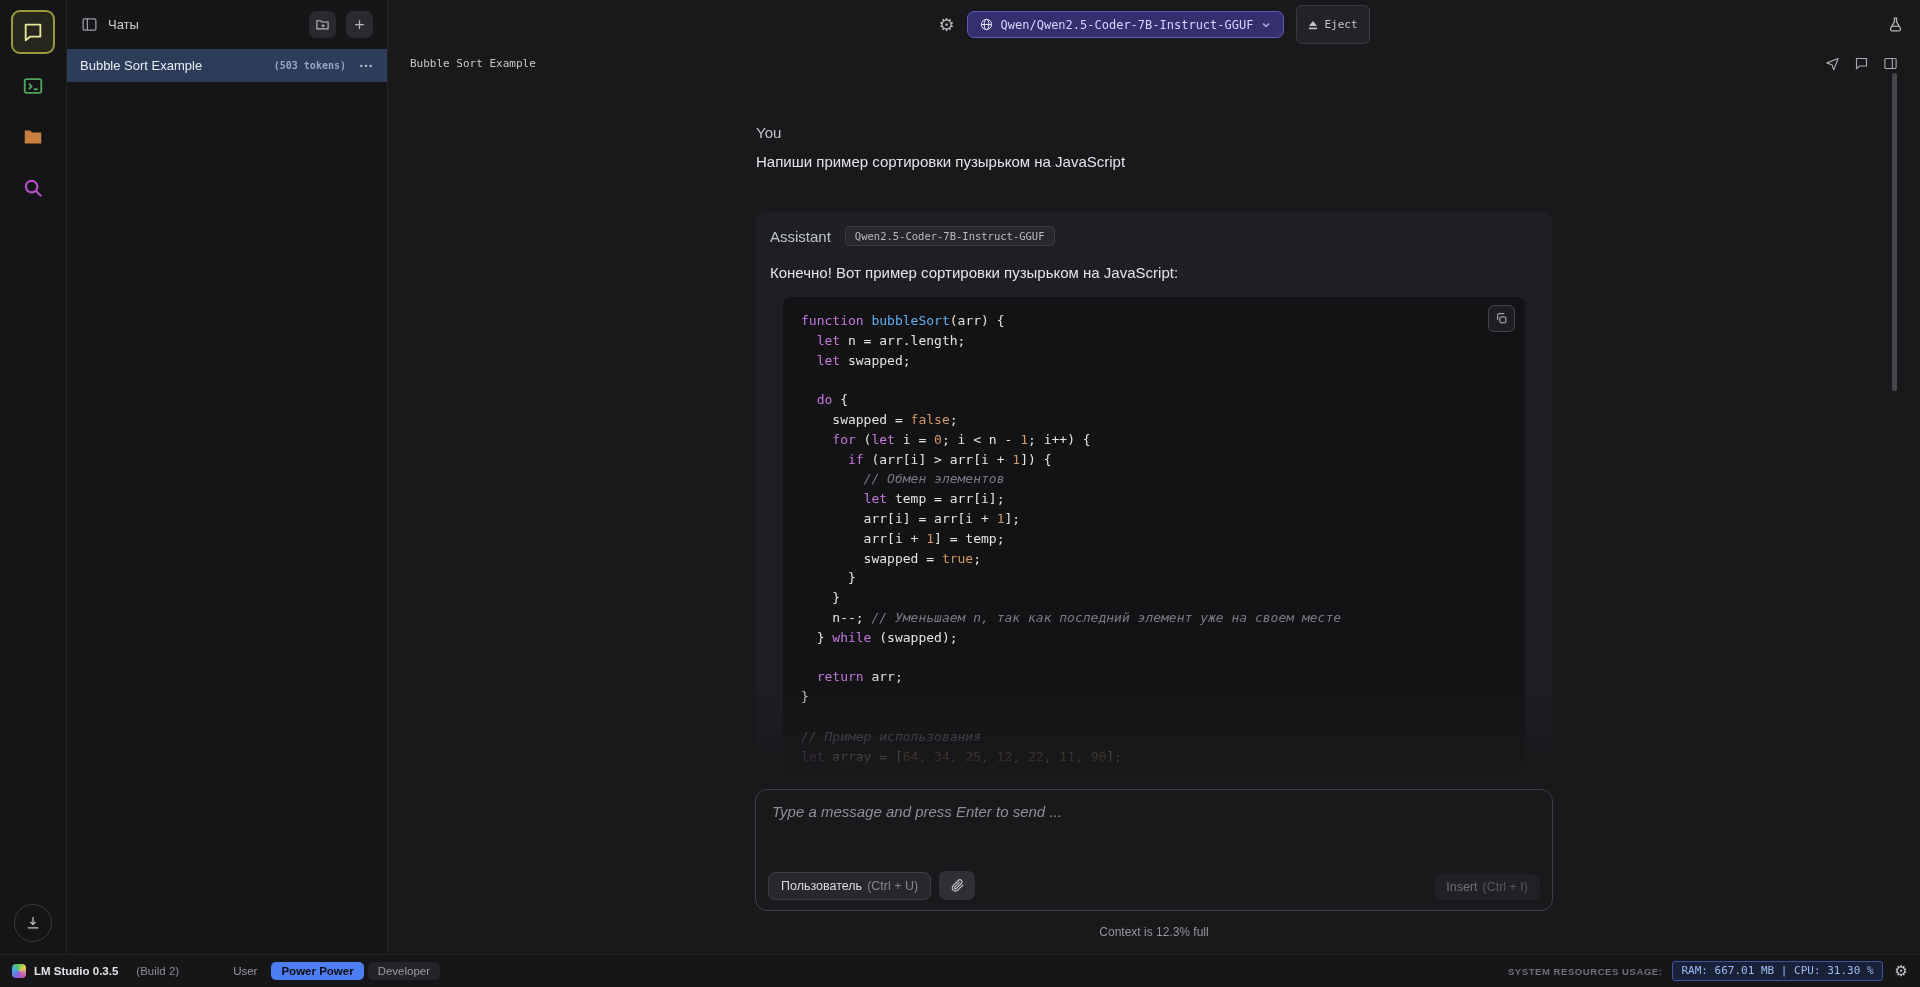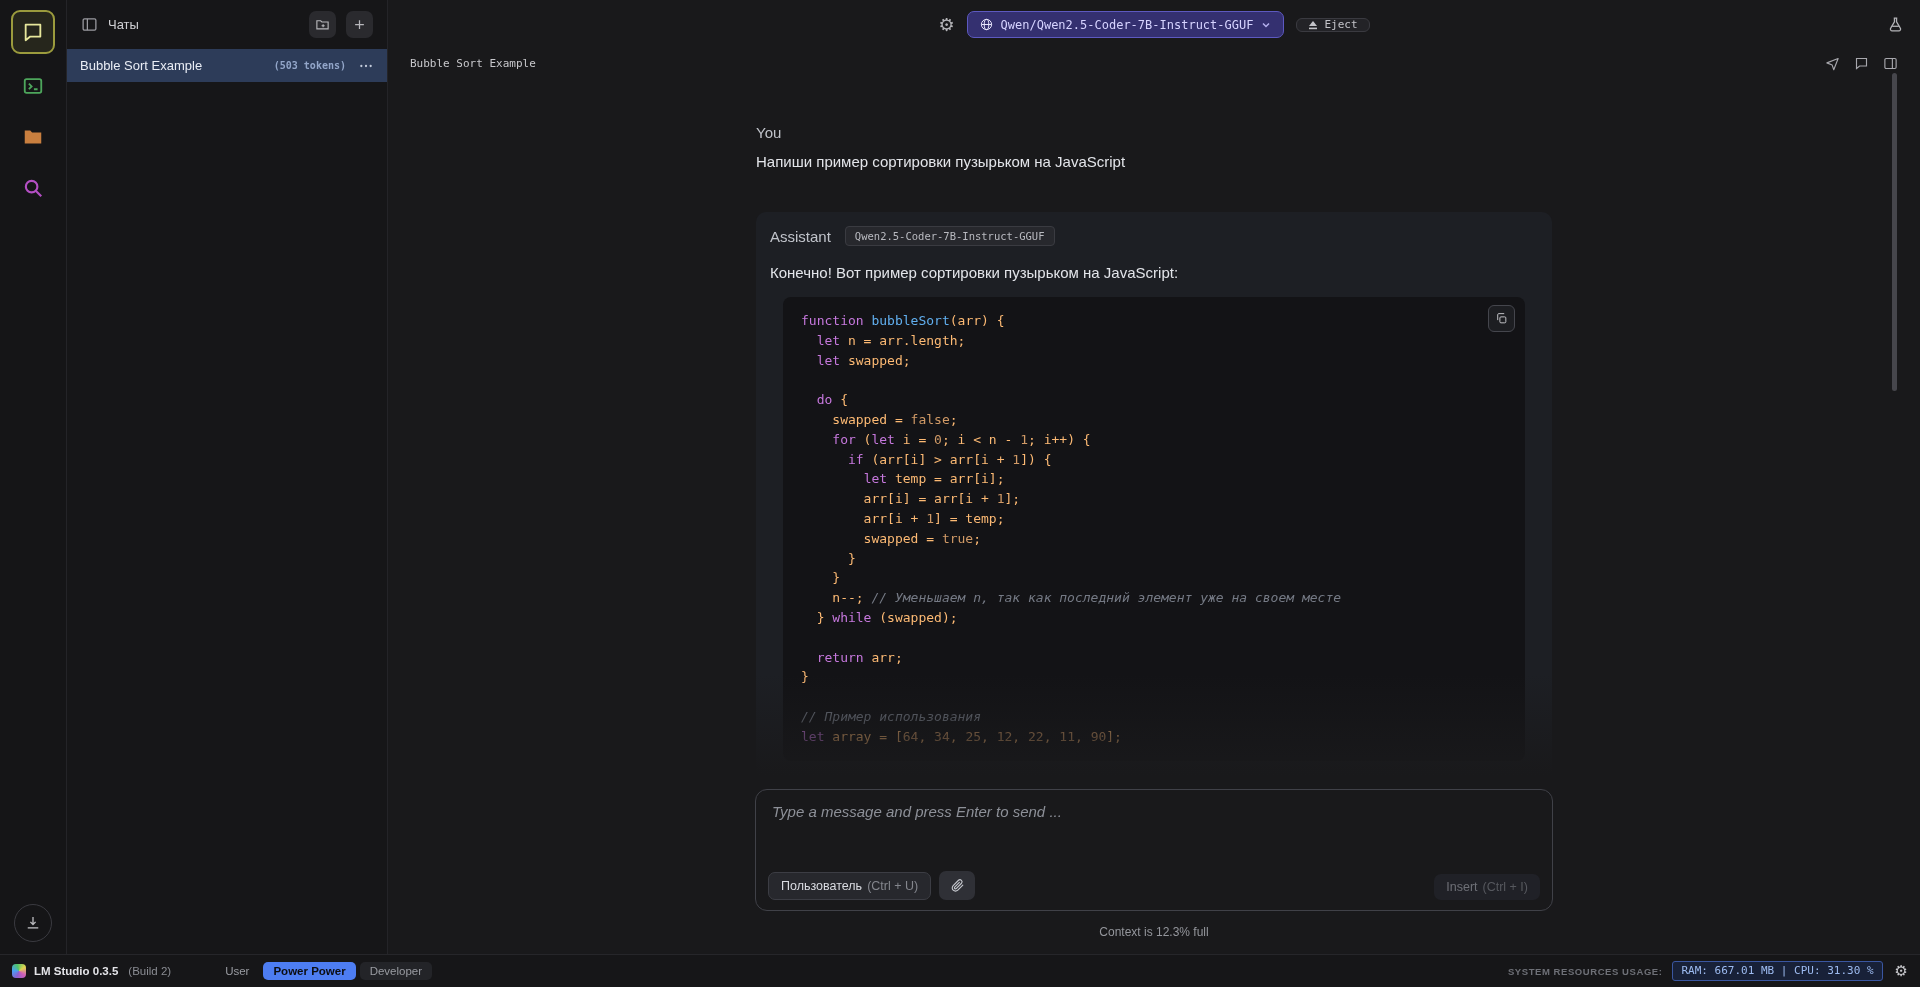--- a/index.html
+++ b/index.html
@@ -61,21 +61,21 @@
   .tb-gear { font-family:"DejaVu Sans", sans-serif; font-size:18px; color:#b4b4b8; cursor:pointer; line-height:1; }
   .model-btn {
     height:27px; display:flex; align-items:center; gap:8px; padding:0 12px;
     background:#343070; border:1px solid #5d59c0; border-radius:7px;
     color:#d6d3ff; font-family:"DejaVu Sans Mono", monospace; font-size:12px;
     cursor:pointer;
   }
   .model-btn .globe { color:#eceaff; }
   .model-btn .chev { color:#b4b0ee; }
   .eject-btn {
-    height:14px; display:flex; align-items:center; gap:6px; padding:0 11px;
+    height:39px; display:flex; align-items:center; gap:6px; padding:0 11px;
     background:#232327; border:1px solid #3a3a40; border-radius:6px;
     color:#c4c4c9; font-family:"DejaVu Sans Mono", monospace; font-size:11px;
     cursor:pointer;
   }
   .flask-btn { position:absolute; right:16px; top:16px; color:#b4b4b8; cursor:pointer; }
 
   .chat-titlebar { height:29px; flex:none; display:flex; align-items:center; padding:0 22px; }
   .chat-title { font-family:"DejaVu Sans Mono", monospace; font-size:11px; color:#c8c8cc; }
   .title-icons { margin-left:auto; display:flex; gap:14px; color:#a8a8ae; }
   .title-icons > div { cursor:pointer; }
@@ -96,21 +96,21 @@
     margin:16px 13px 0; background:#131316; border-radius:8px;
     padding:14px 0; position:relative;
     font-family:"DejaVu Sans Mono", monospace; font-size:13px; line-height:19.8px;
   }
   .code-line { padding:0 18px; white-space:pre; }
   .tok-k { color:#c678dd; }
   .tok-f { color:#61afef; }
   .tok-n { color:#d19a66; }
   .tok-b { color:#d19a66; }
   .tok-c { color:#757a85; font-style:italic; }
-  .tok-p { color:#fdba74; }
+  .tok-p { color:#e5e5e5; }
   .copy-btn {
     position:absolute; top:8px; right:10px; width:27px; height:27px;
     border:1px solid #45464d; border-radius:6px; background:#1d1e22;
     color:#c4c4c9; cursor:pointer;
   }
 
   .fade-overlay {
     position:absolute; left:0; right:0; bottom:0; height:115px;
     background:linear-gradient(to bottom, rgba(25,25,27,0), #19191b 88%);
     pointer-events:none;
@@ -148,21 +148,21 @@
   
   .statusbar {
     height:16px; flex:none; background:#161618; border-top:1px solid #26262a;
     display:flex; align-items:center; padding:16px 12px;
   }
   .logo {
     width:14px; height:14px; border-radius:4px;
     background:conic-gradient(from 200deg, #8a5fd0, #4a9ff5, #4fc46a, #e3d44f, #d05fb8, #8a5fd0);
   }
   .app-name { margin-left:8px; color:#e4e4e8; font-weight:700; font-size:11.5px; }
-  .build { margin-left:10px; color:#8a8c92; font-size:11.5px; }
+  .build { margin-left:18px; color:#8a8c92; font-size:11.5px; }
   .modes { margin-left:44px; display:flex; gap:4px; }
   .mode { padding:3px 10px; border-radius:5px; font-size:11.5px; color:#9a9ca2; cursor:pointer; }
   .mode.active { background:#4d7df2; color:#0c0d10; font-weight:700; }
   .mode.dev { background:#232428; }
   .res-label { font-size:9.5px; letter-spacing:.06em; color:#6e7077; font-weight:700; }
   .res-badge {
     margin-left:10px; font-family:"DejaVu Sans Mono", monospace; font-size:11px;
     color:#9dbbf0; background:#182138; border:1px solid #3a56a0; border-radius:3px;
     padding:2px 8px 3px;
   }
@@ -327,20 +327,21 @@
             <div class="code-block">
               <div>
                   <div class="code-line"><span class="tok-k">function</span><span class="tok-p"> </span><span class="tok-f">bubbleSort</span><span class="tok-p">(arr) {</span></div>
                   <div class="code-line"><span class="tok-p">  </span><span class="tok-k">let</span><span class="tok-p"> n = arr.length;</span></div>
                   <div class="code-line"><span class="tok-p">  </span><span class="tok-k">let</span><span class="tok-p"> swapped;</span></div>
                   <div class="code-line">&nbsp;</div>
                   <div class="code-line"><span class="tok-p">  </span><span class="tok-k">do</span><span class="tok-p"> {</span></div>
                   <div class="code-line"><span class="tok-p">    swapped = </span><span class="tok-b">false</span><span class="tok-p">;</span></div>
                   <div class="code-line"><span class="tok-p">    </span><span class="tok-k">for</span><span class="tok-p"> (</span><span class="tok-k">let</span><span class="tok-p"> i = </span><span class="tok-n">0</span><span class="tok-p">; i &lt; n - </span><span class="tok-n">1</span><span class="tok-p">; i++) {</span></div>
                   <div class="code-line"><span class="tok-p">      </span><span class="tok-k">if</span><span class="tok-p"> (arr[i] &gt; arr[i + </span><span class="tok-n">1</span><span class="tok-p">]) {</span></div>
+                  <div class="code-line"><span class="tok-p">        </span><span class="tok-c">// Обмен элементов</span></div>
                   <div class="code-line"><span class="tok-p">        </span><span class="tok-k">let</span><span class="tok-p"> temp = arr[i];</span></div>
                   <div class="code-line"><span class="tok-p">        arr[i] = arr[i + </span><span class="tok-n">1</span><span class="tok-p">];</span></div>
                   <div class="code-line"><span class="tok-p">        arr[i + </span><span class="tok-n">1</span><span class="tok-p">] = temp;</span></div>
                   <div class="code-line"><span class="tok-p">        swapped = </span><span class="tok-b">true</span><span class="tok-p">;</span></div>
                   <div class="code-line"><span class="tok-p">      }</span></div>
                   <div class="code-line"><span class="tok-p">    }</span></div>
                   <div class="code-line"><span class="tok-p">    n--; </span><span class="tok-c">// Уменьшаем n, так как последний элемент уже на своем месте</span></div>
                   <div class="code-line"><span class="tok-p">  } </span><span class="tok-k">while</span><span class="tok-p"> (swapped);</span></div>
                   <div class="code-line">&nbsp;</div>
                   <div class="code-line"><span class="tok-p">  </span><span class="tok-k">return</span><span class="tok-p"> arr;</span></div>

